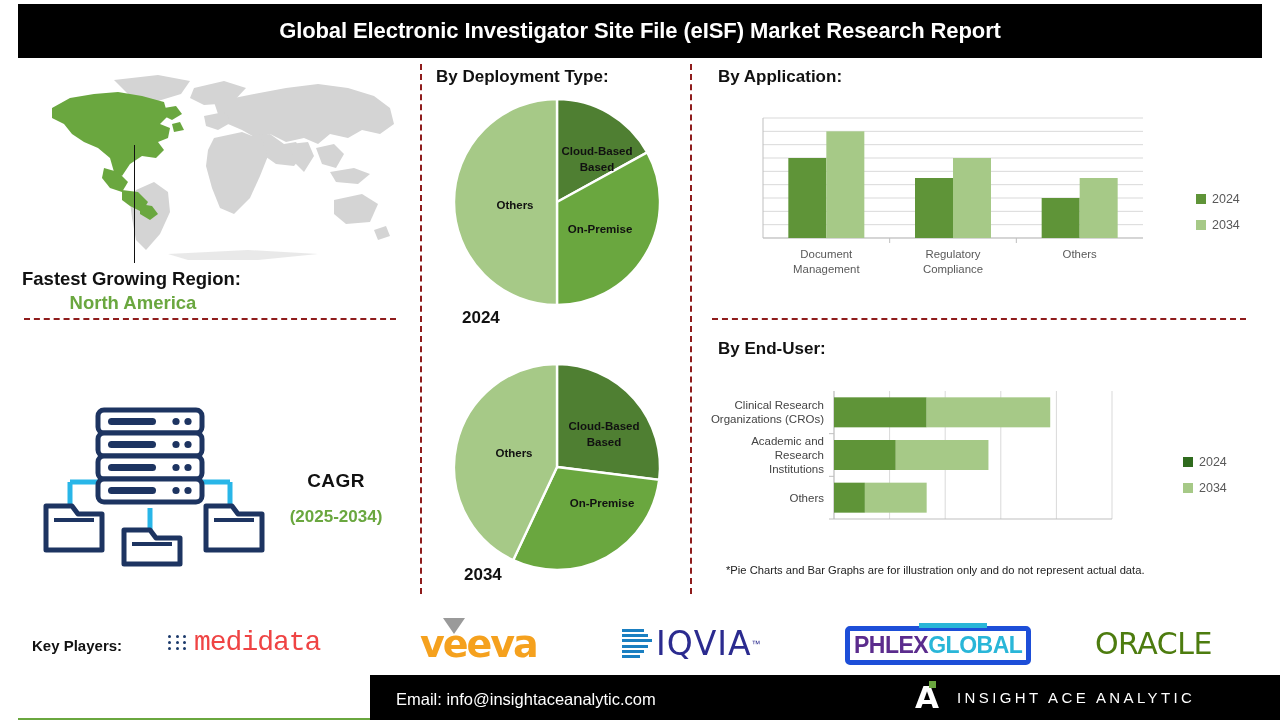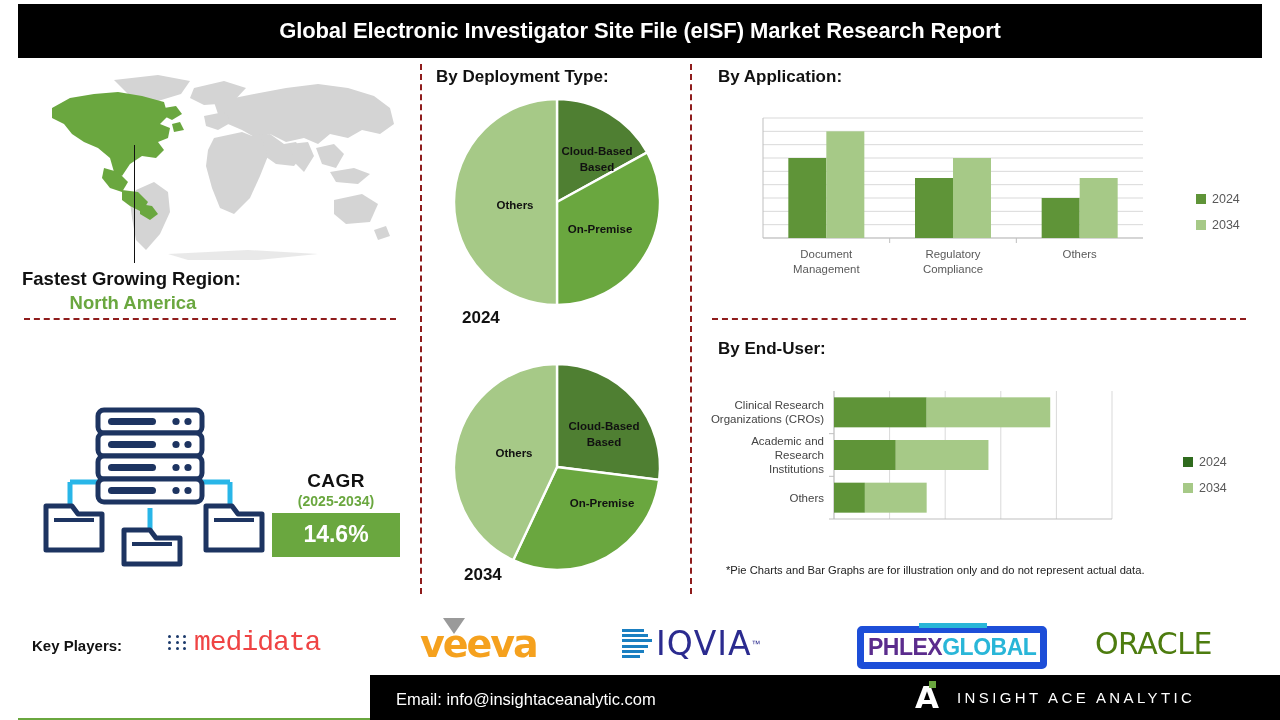--- a/index.html
+++ b/index.html
@@ -48,21 +48,21 @@
   .region-label .rl-value {
     font-size: 18.5px; font-weight: bold; color: #6aa73f;
     text-align: center; width: 222px; margin-top: 2px;
   }
 
   .server-icon { position: absolute; left: 24px; top: 378px; width: 252px; height: 190px; }
   .server-icon svg { width: 100%; height: 100%; }
 
   .cagr-block { position: absolute; left: 272px; top: 470px; width: 128px; text-align: center; }
   .cagr-title { font-size: 19px; font-weight: bold; color: #111; letter-spacing: 0.4px; }
-  .cagr-range { font-size: 14px; font-weight: bold; color: #6aa73f; margin-top: 1px; text-align: center; }
+  .cagr-range { font-size: 17px; font-weight: bold; color: #6aa73f; margin-top: 15px; text-align: center; }
   .cagr-value-box {
     margin-top: 4px; background: #6aa73f; color: #ffffff;
     font-size: 23px; font-weight: bold; padding: 8px 0 9px 0;
   }
 
   
   .sec-title { font-size: 17px; font-weight: bold; color: #111; }
   #pie-title-1 { position: absolute; left: 436px; top: 67px; }
   #pie-title-2 { position: absolute; left: 718px; top: 67px; }
   #pie-title-3 { position: absolute; left: 718px; top: 339px; }
@@ -119,21 +119,21 @@
 
   .veeva-text { font-size: 38px; color: #f5a11e; font-weight: bold; letter-spacing: -2px; font-family: "DejaVu Sans", sans-serif; }
   .veeva-tri { position: absolute; left: 23px; top: -4px; width: 0; height: 0;
     border-left: 11px solid transparent; border-right: 11px solid transparent; border-top: 16px solid #9a9a9a; }
 
   .iqvia-bars { display: flex; flex-direction: column; gap: 2.4px; margin-right: 4px; }
   .iqvia-bars i { display: block; height: 3px; background: #1a7fc1; }
   .iqvia-text { font-size: 33px; color: #2b2b8f; letter-spacing: 1px; font-family: "DejaVu Sans", sans-serif; }
   .iqvia-tm { font-size: 9px; color: #2b2b8f; vertical-align: super; }
 
-  .phlex-box { border: 7px solid #1d4ed8; border-radius: 5px; padding: 1px 4px; margin-left: 12px; }
+  .phlex-box { border: 5px solid #1d4ed8; border-radius: 5px; padding: 1px 4px; }
   .phlex-a { font-size: 23px; font-weight: bold; color: #5b2c8d; letter-spacing: -0.5px; }
   .phlex-b { font-size: 23px; font-weight: bold; color: #29b6d8; letter-spacing: -0.5px; }
   .phlex-bar { position: absolute; left: 74px; top: -3px; width: 68px; height: 5px; background: #29b6d8; }
 
   .oracle-text { font-size: 30px; color: #4d7c0f; letter-spacing: -0.5px; font-family: "DejaVu Sans", sans-serif; }
 
   .bar-green {
     position: absolute; left: 18px; top: 675px; width: 352px; height: 45px;
     background: #6aa73f; display: flex; align-items: center; margin-top: 43px;
   }
@@ -249,21 +249,20 @@
       <path d="M30 142 L70 142"></path>
       <path d="M190 142 L230 142"></path>
       <path d="M108 166 L148 166"></path>
     </g>
   </svg>
 </div>
 
 <div class="cagr-block">
   <div class="cagr-title">CAGR</div>
   <div class="cagr-range">(2025-2034)</div>
-  <div class="cagr-value-box">14.6%</div>
 </div>
 
 <div class="sec-title" id="pie-title-1">By Deployment Type:</div>
 
 <div class="pie-wrap" id="pie-2024">
   <svg viewBox="0 0 222 215">
     <g id="pie1-slices">
         <path d="M 105 105 L 105 2 A 103 103 0 0 1 195.25958804451795 55.37937156752334 Z" fill="#4f7f32" stroke="#ffffff" stroke-width="2.4"></path>
         <path d="M 105 105 L 195.25958804451795 55.37937156752334 A 103 103 0 0 1 105 208 Z" fill="#6aa73f" stroke="#ffffff" stroke-width="2.4"></path>
         <path d="M 105 105 L 105 208 A 103 103 0 0 1 104.99999999999999 2 Z" fill="#a6c987" stroke="#ffffff" stroke-width="2.4"></path>

